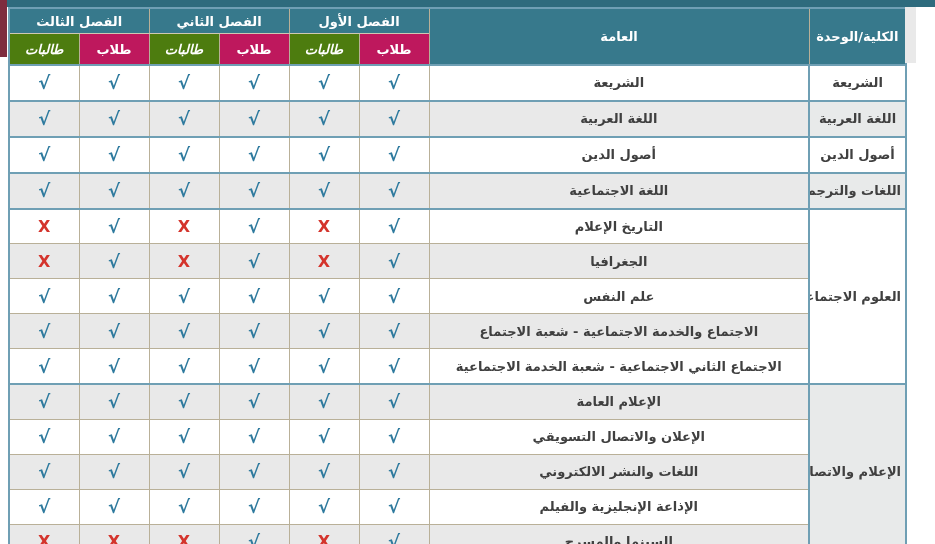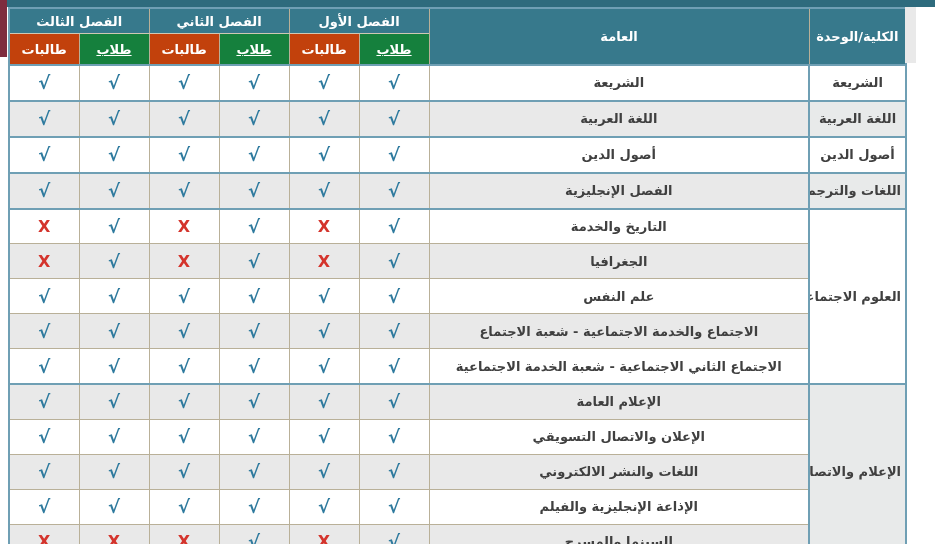--- a/index.html
+++ b/index.html
@@ -25,22 +25,22 @@
 
   th, td {
     border:1px solid #b9b098; padding:0 4px;
     text-align:center; vertical-align:middle;
     overflow:hidden; white-space:nowrap;
   }
 
   thead th { background:#37798c; color:#ffffff; font-weight:bold; font-size:13px; }
   tr.sem th { height:24px; border-bottom:1px solid #cfc8b4;margin-top:36px; }
   tr.sub th { height:30px; }
-  th.sub-m { background:#15803d;text-decoration:underline; }
-  th.sub-f { background:#c2410c; }
+  th.sub-m { background:#be185d; }
+  th.sub-f { background:#4d7c0f;font-style:italic; }
 
   tbody td { height:33.9px; font-size:13px; font-weight:bold; color:#404040; background:#ffffff; }
   tr.stripe td { background:#e9e9e9; }
 
   td.college { border-left:2px solid #6f9fb4; font-size:13px; }
   td.college.g-white { background:#ffffff; }
   td.college.g-gray  { background:#e8eaea; }
 
   tr.group-start td { border-top:2px solid #6f9fb4; }
 
@@ -107,31 +107,31 @@
           <td class="major">أصول الدين</td>
           <td class="mark yes">√</td>
           <td class="mark yes">√</td>
           <td class="mark yes">√</td>
           <td class="mark yes">√</td>
           <td class="mark yes">√</td>
           <td class="mark yes">√</td>
         </tr>
         <tr class="group-start stripe">
           <td rowspan="1" class="college g-gray">اللغات والترجمة</td>
-          <td class="major">الفصل الإنجليزية</td>
+          <td class="major">اللغة الاجتماعية</td>
           <td class="mark yes">√</td>
           <td class="mark yes">√</td>
           <td class="mark yes">√</td>
           <td class="mark yes">√</td>
           <td class="mark yes">√</td>
           <td class="mark yes">√</td>
         </tr>
         <tr class="group-start">
           <td rowspan="5" class="college g-white">العلوم الاجتماعية</td>
-          <td class="major">التاريخ والخدمة</td>
+          <td class="major">التاريخ الإعلام</td>
           <td class="mark yes">√</td>
           <td class="mark no">X</td>
           <td class="mark yes">√</td>
           <td class="mark no">X</td>
           <td class="mark yes">√</td>
           <td class="mark no">X</td>
         </tr>
         <tr class="stripe">
           <td class="major">الجغرافيا</td>
           <td class="mark yes">√</td>

